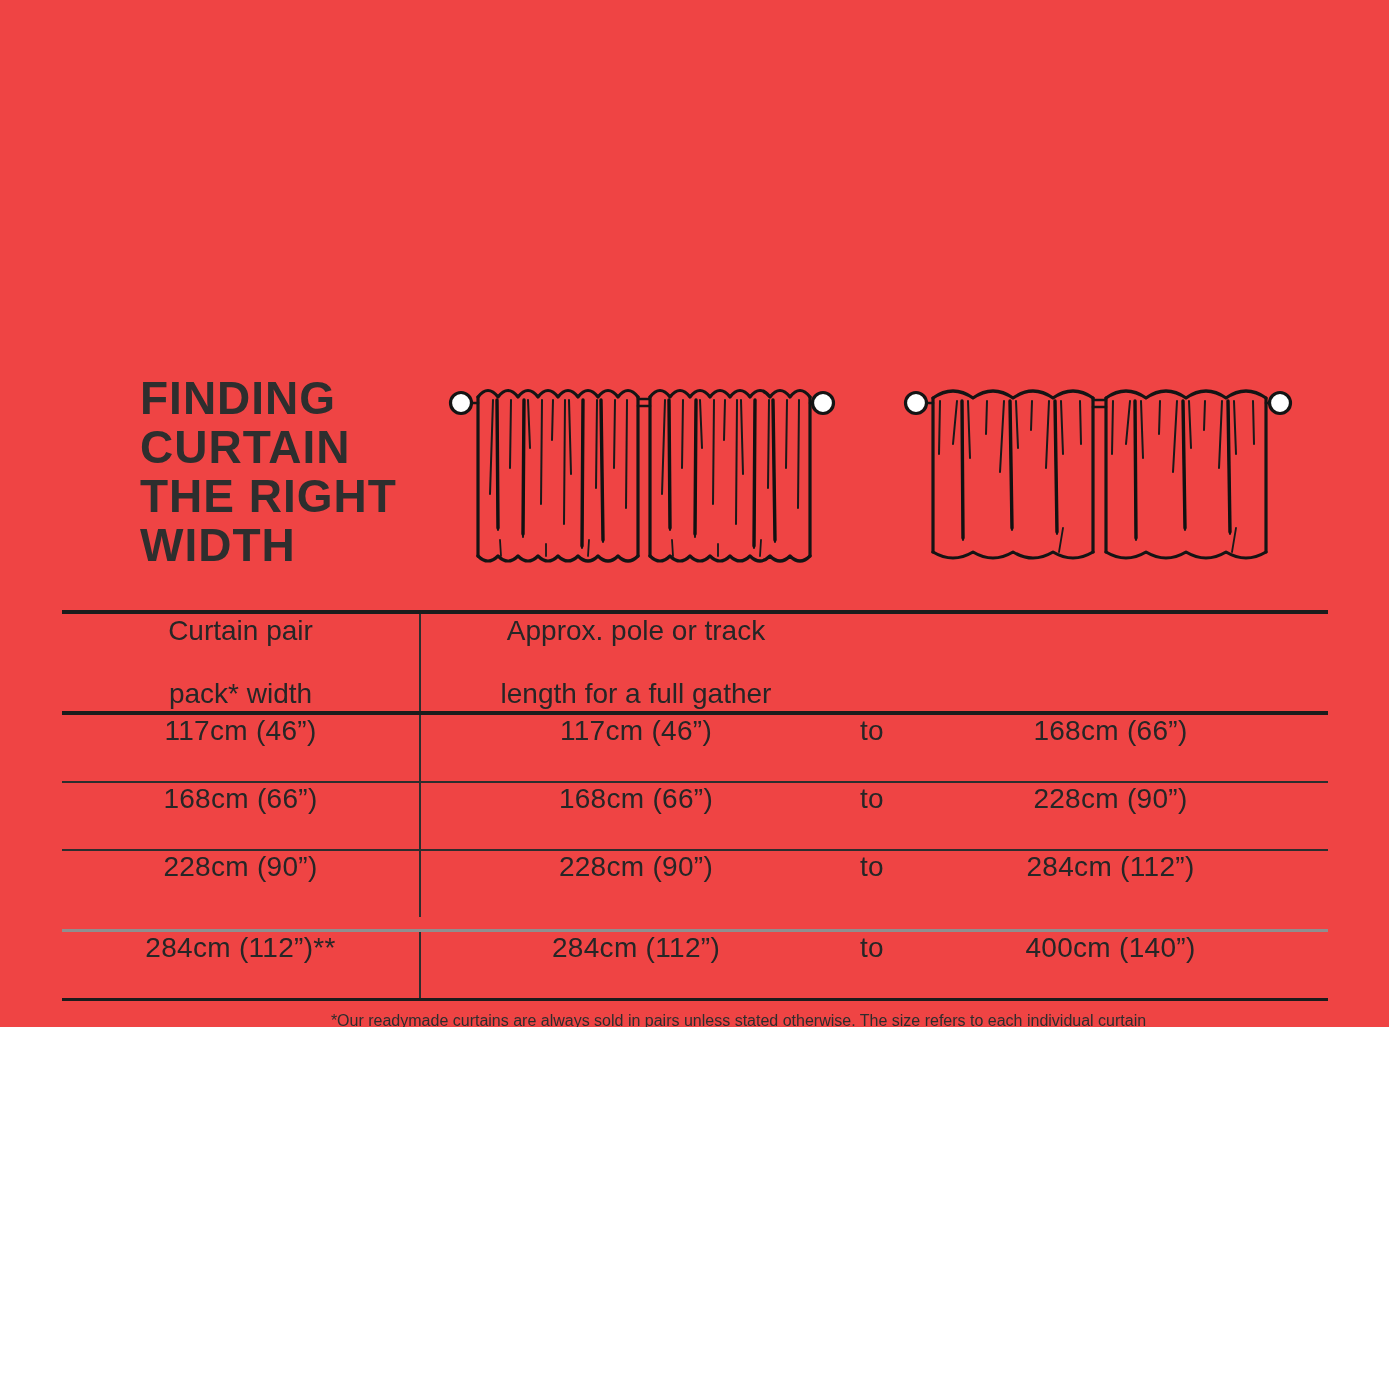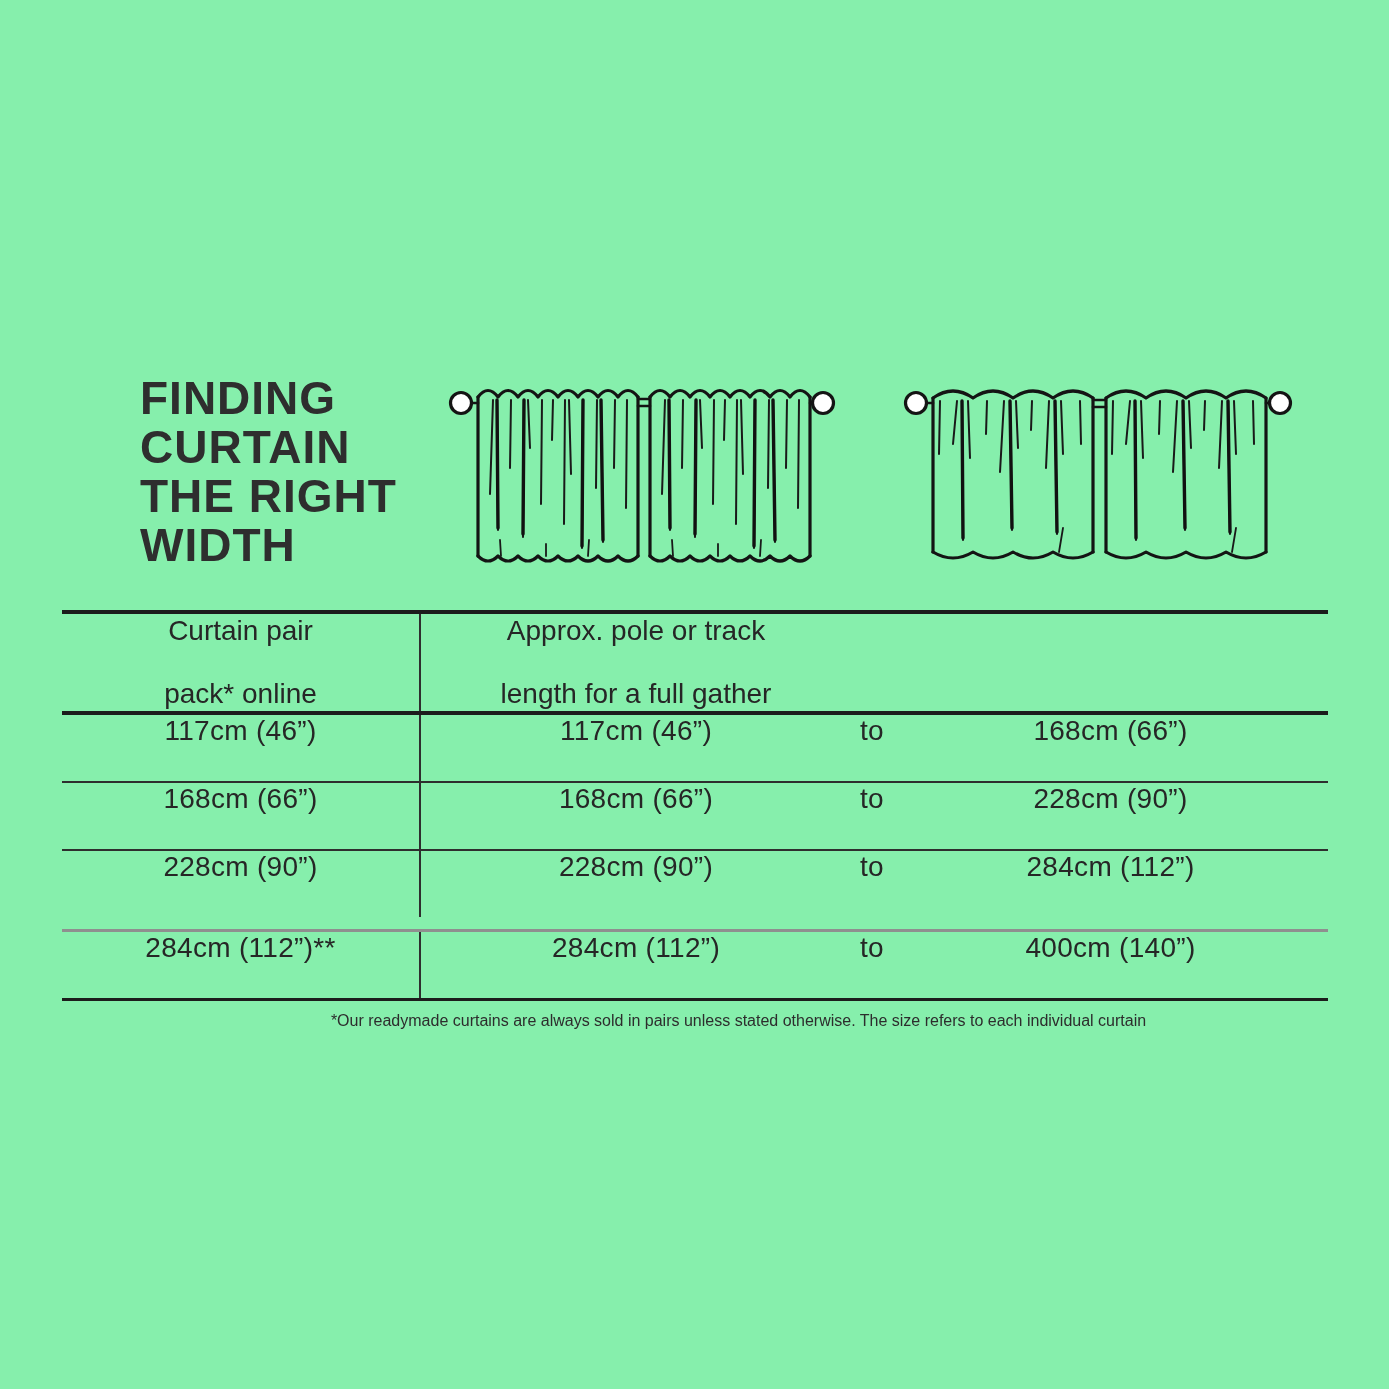--- a/index.html
+++ b/index.html
@@ -1,17 +1,17 @@
 <!DOCTYPE html>
 <html><head>
 <meta charset="utf-8">
 <style>
   html,body { margin:0; padding:0; background:#ffffff; }
   .canvas {
-    position:relative; width:1389px; height:1389px; background:#86efac;
+    position:relative; width:1389px; height:1027px; background:#ef4444;
     font-family:"Liberation Sans", sans-serif; color:#2b2b2b; overflow:hidden;text-decoration:underline;
   }
 
   
   .title {
     position:absolute; left:140px; top:374px;
     font-size:46px; font-weight:bold; letter-spacing:1px;
     line-height:49px; color:#2e2e2e;
   }
 
@@ -100,21 +100,21 @@
     <path class="pole" d="M363,21 L369.5,21"></path>
     <circle class="finial" cx="13" cy="21" r="10.5"></circle>
     <circle class="finial" cx="377" cy="21" r="10.5"></circle>
   </svg>
 
   <div class="size-table">
 
     <div class="trow thead">
       <div class="cell hcell col1">
         <span>Curtain pair</span>
-        <span>pack* online</span>
+        <span>pack* width</span>
       </div>
       <div class="cell hcell">
         <span>Approx. pole or track</span>
         <span>length for a full gather</span>
       </div>
     </div>
 
     <div class="trow tbody-row">
       <div class="cell vcell col1">117cm (46”)</div>
       <div class="cell vcell">117cm (46”)</div>

